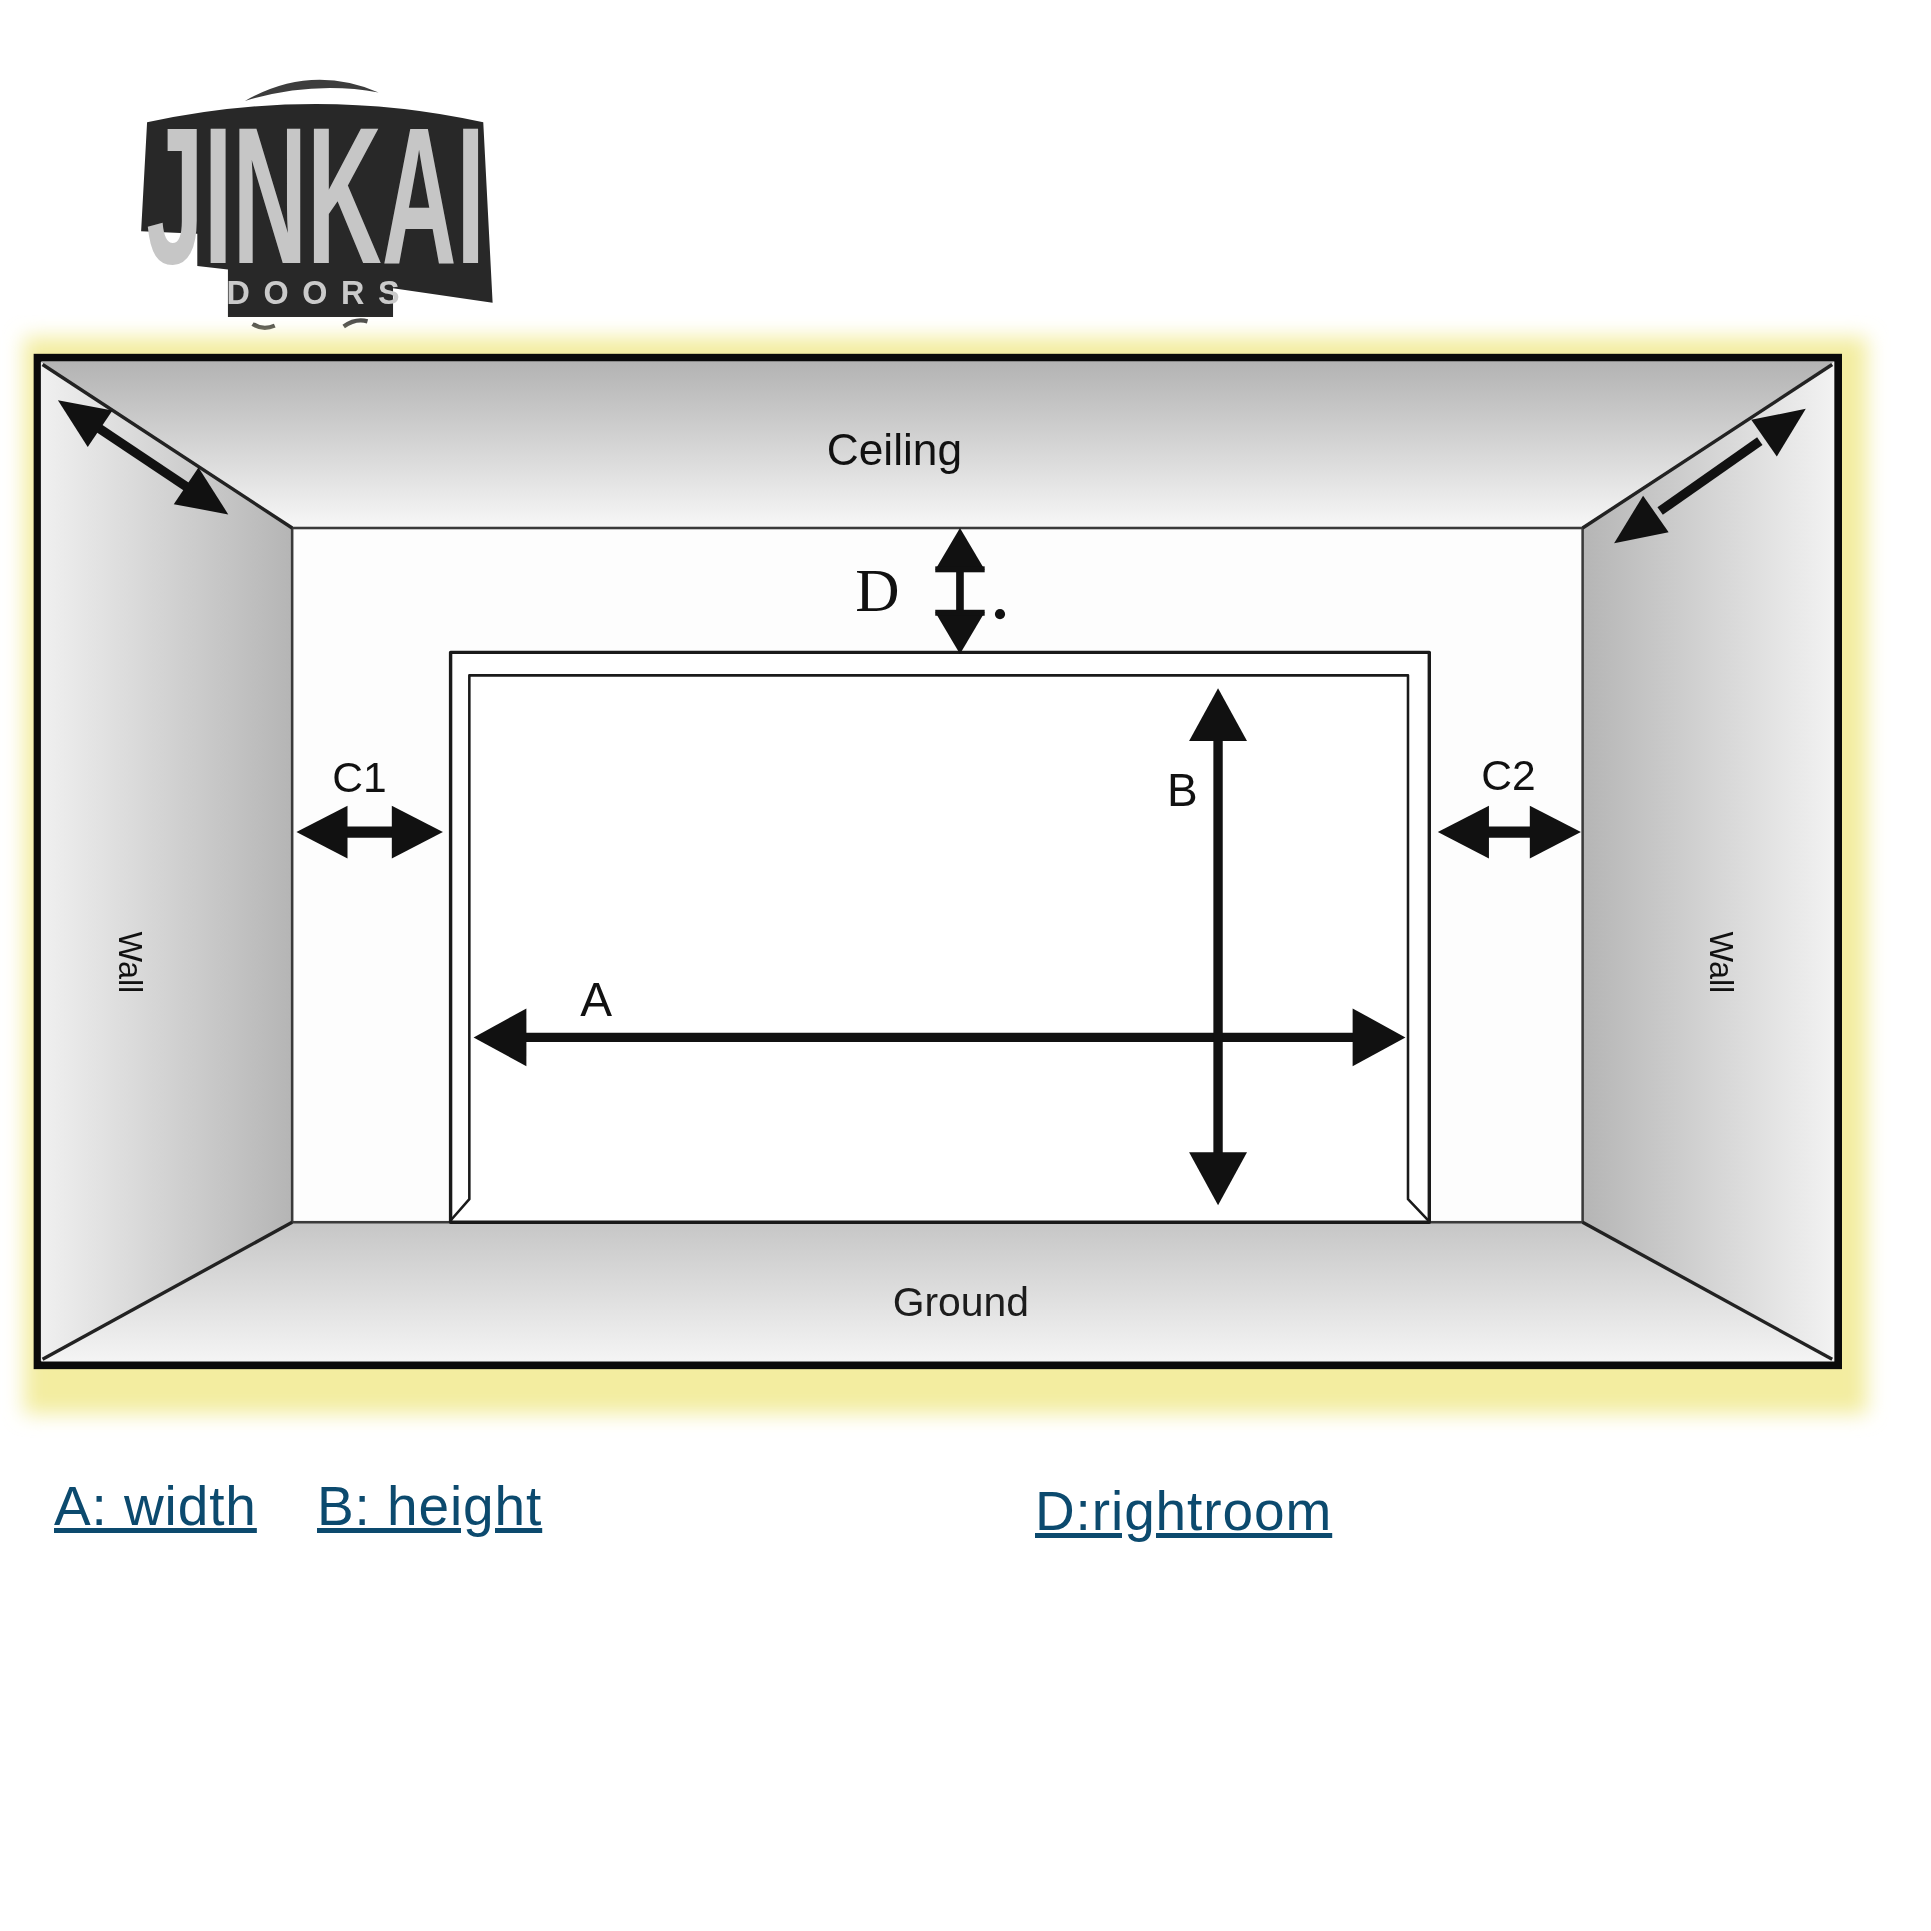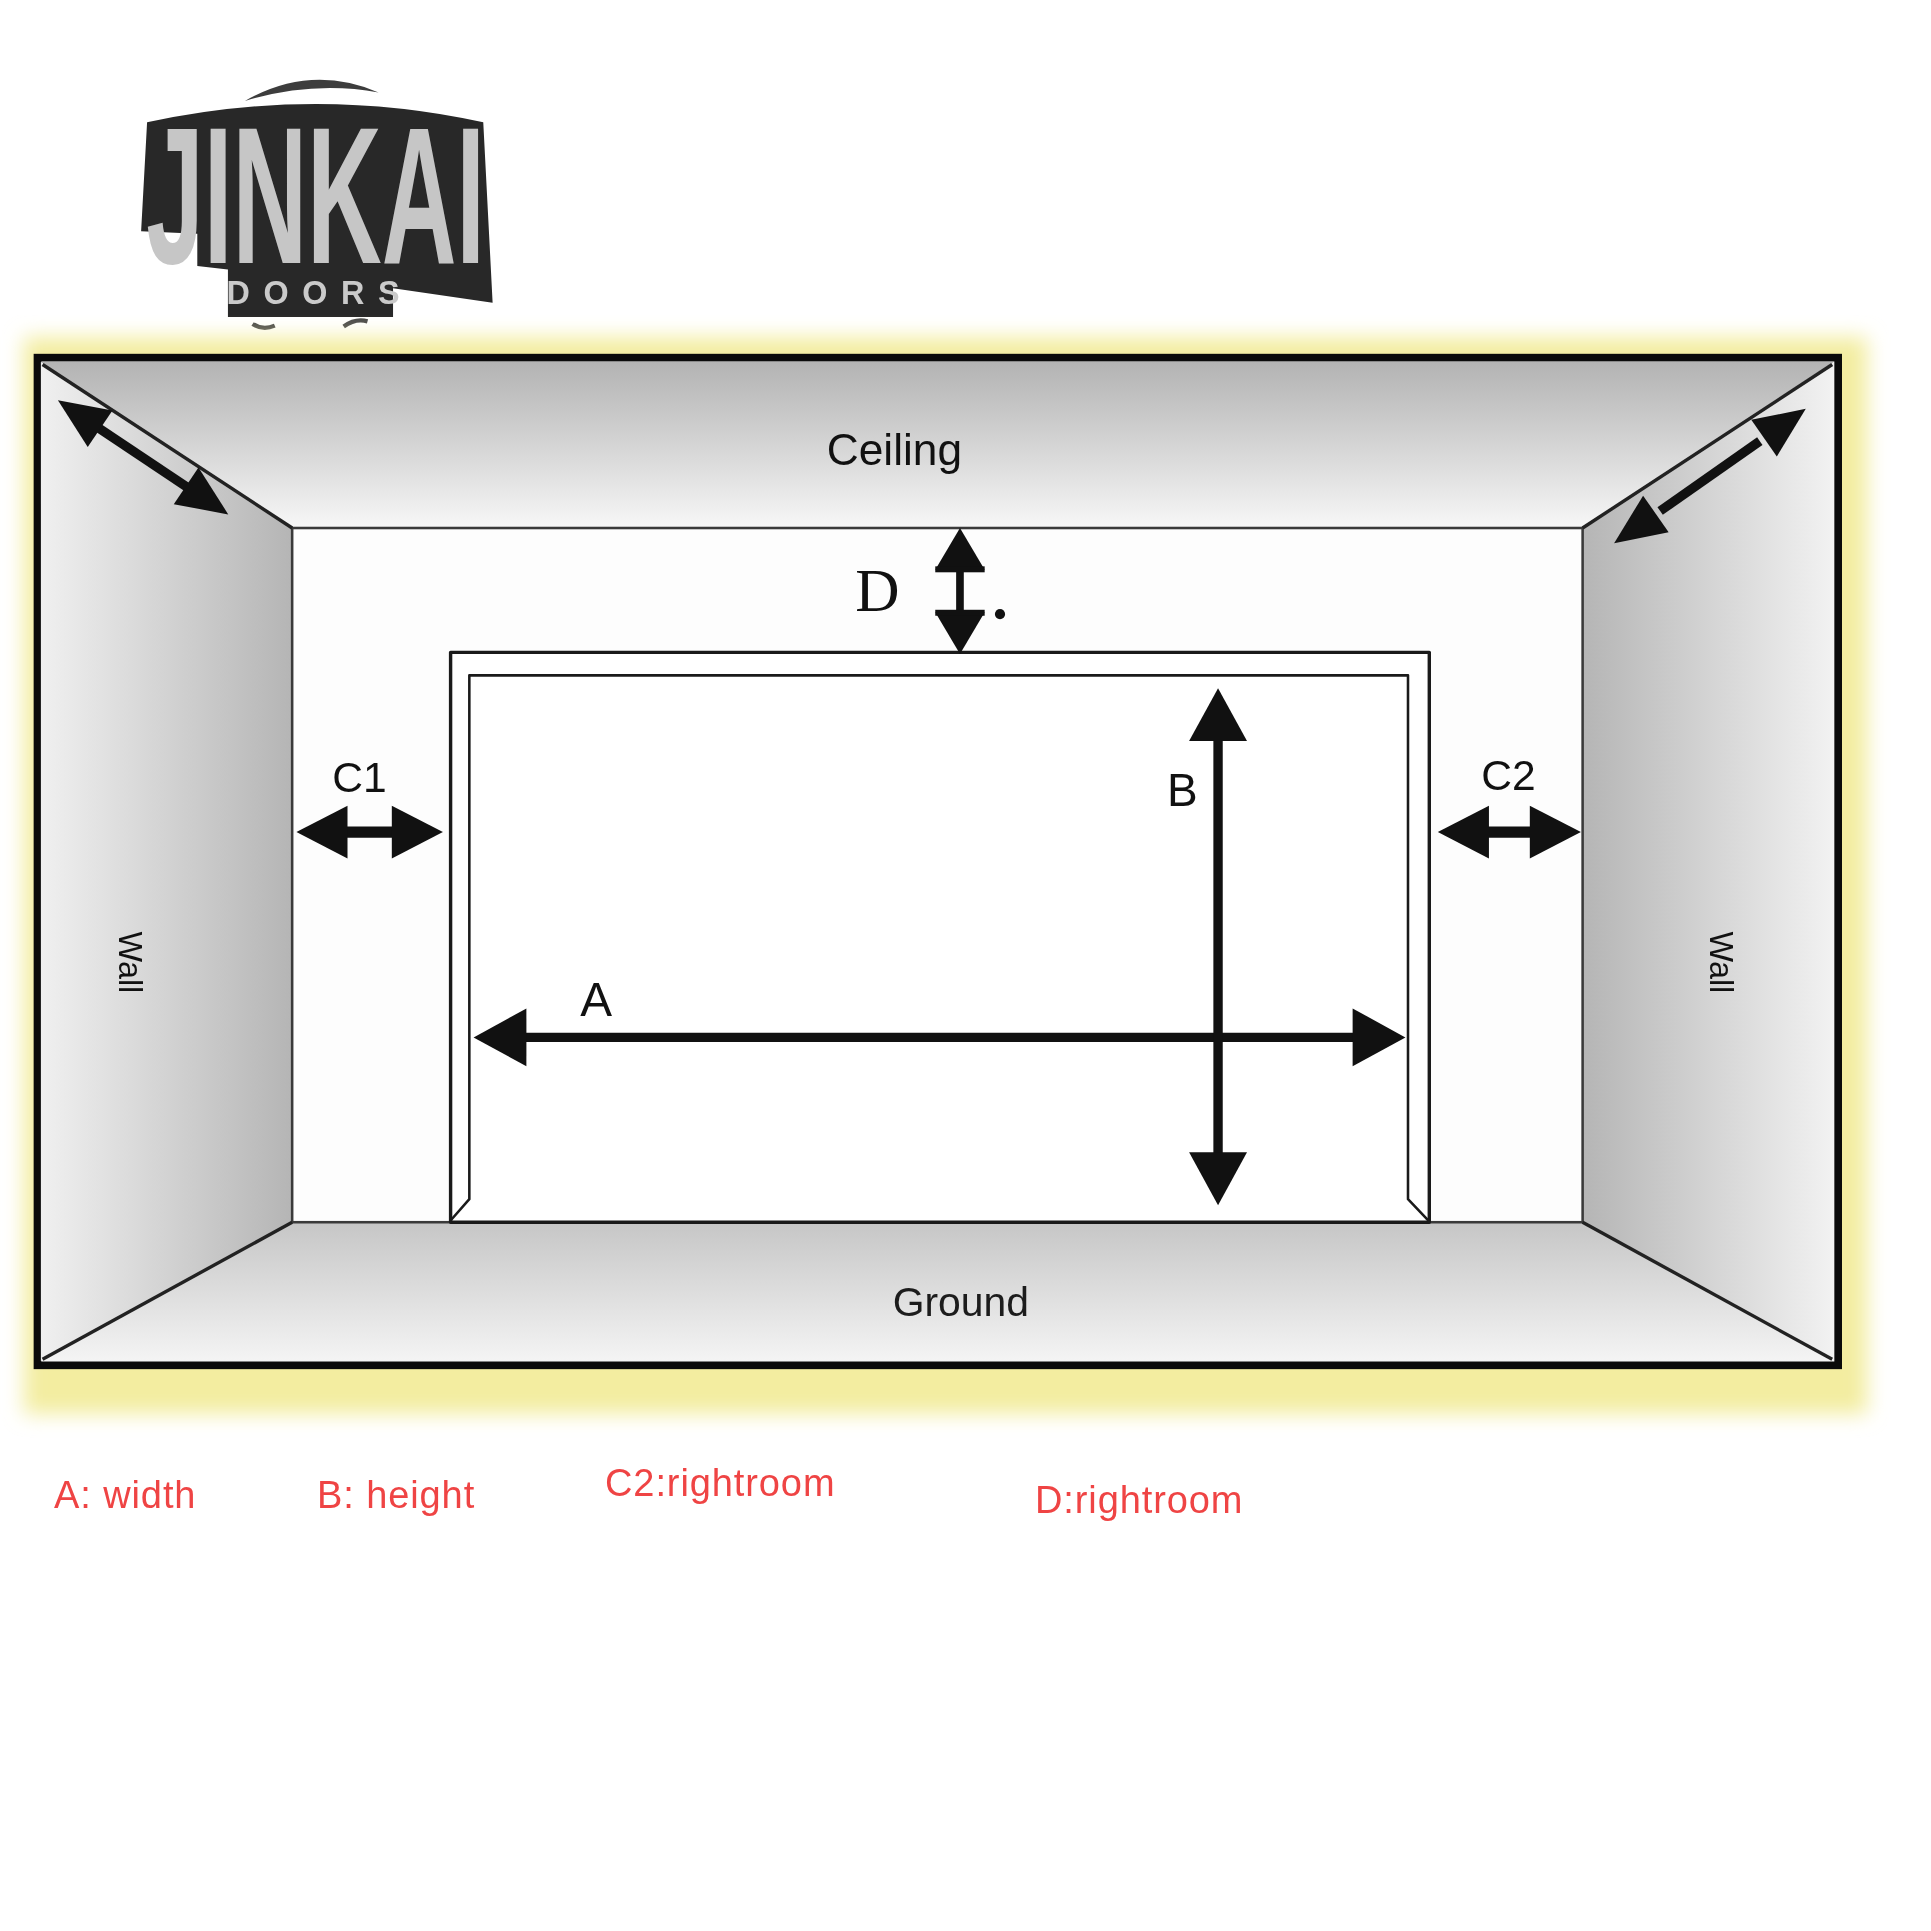--- a/index.html
+++ b/index.html
@@ -8,24 +8,25 @@
     background:#ffffff;
     position:relative;
     overflow:hidden;
     font-family:"Liberation Sans", sans-serif;
   }
   .abs{position:absolute;}
   svg text{font-family:"Liberation Sans", sans-serif;}
   svg text.serif{font-family:"Liberation Serif", serif;}
   .legend-item{
     position:absolute;
-    font-size:38px;
-    color:#ef4444;
+    font-size:55px;
+    color:#0c4a6e;
     white-space:nowrap;
     letter-spacing:0.9px;
+    text-decoration:underline;
   }
   .legend-two-line{line-height:65px;}
 </style>
 </head>
 <body>
 
 <svg class="abs" style="left:119px;top:47px;" width="400" height="290" viewBox="140 55 470 340">
 
   <path d="M 288,118 Q 365,74 445,108 Q 368,94 288,118 Z" fill="#3d3d3d"></path>
 
@@ -148,17 +149,16 @@
   <text x="700" y="1193" text-anchor="middle" font-size="56" fill="#111">A</text>
   <text x="1388" y="946" text-anchor="middle" font-size="54" fill="#111">B</text>
   <text x="422" y="930" text-anchor="middle" font-size="50" fill="#111">C1</text>
   <text x="1771" y="928" text-anchor="middle" font-size="50" fill="#111">C2</text>
 </svg>
 
 <div>
   <div class="legend-item" style="left:54px;top:1474px;">A: width</div>
   <div class="legend-item" style="left:317px;top:1474px;">B: height</div>
   <div class="legend-item legend-two-line" style="left:605px;top:1451px;">
-    <div>C2:rightroom</div>
   </div>
   <div class="legend-item" style="left:1035px;top:1479px;">D:rightroom</div>
 </div>
 
 
 </body></html>

